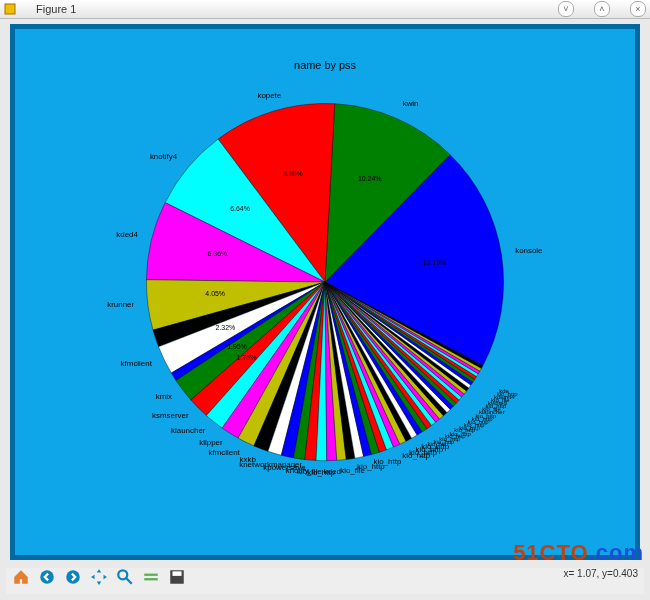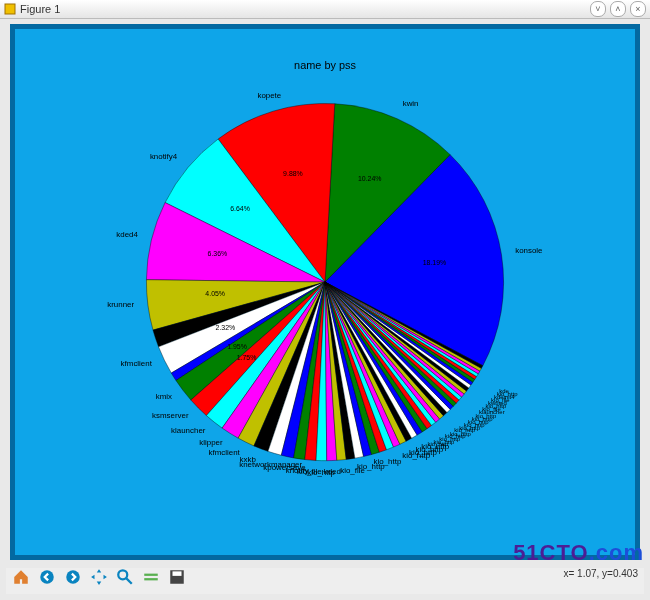--- a/index.html
+++ b/index.html
@@ -1,26 +1,26 @@
 <!DOCTYPE html>
 <html><head>
 <meta charset="utf-8">
 <style>
 html,body{margin:0;padding:0;width:650px;height:600px;font-family:sans-serif;font-size:10px;background:#fff;overflow:hidden}
 .outer{width:650px;height:600px;background:#e9e9e9;position:relative}
-.titlebar{height:18px;background:linear-gradient(#fff,#e5e5e5);border-bottom:1px solid #bbb;display:flex;align-items:center;padding:0 4px;gap:4px}
+.titlebar{height:18px;background:linear-gradient(#fff,#e5e5e5);border-bottom:1px solid #bbb;display:flex;align-items:center;padding:0 4px;gap:20px}
 .titlebar .ico{width:12px;height:12px;display:flex;align-items:center;justify-content:center}
 .titlebar .ttl{flex:1;font-size:11px;color:#333}
 .titlebar .wbtn{width:14px;height:14px;border-radius:7px;background:#fff;border:1px solid #aaa;display:flex;align-items:center;justify-content:center;font-size:9px;color:#666;cursor:pointer}
 .canvas{position:absolute;left:10px;top:24px;right:10px;bottom:40px;background:#0ea5e9;border:5px solid #0369a1}
 .plot{position:absolute;inset:10px}
 svg{width:100%;height:100%}
 .wm{position:absolute;right:6px;bottom:34px;text-align:right;font-family:Arial,sans-serif;pointer-events:none}
 .wm .l1{font-size:22px;font-weight:bold;letter-spacing:1px}
-.wm .l1 .b{color:#4c1d95}
+.wm .l1 .b{color:#c2410c}
 .wm .l1 .r{color:#1d4ed8}
 .wm .l2{font-size:11px;color:#777;letter-spacing:6px;margin-top:-2px}
 .toolbar{position:absolute;left:6px;bottom:6px;right:6px;height:26px;background:#eee;display:flex;align-items:flex-start;gap:8px;padding:0 6px}
 .toolbar .tb{width:18px;height:18px;display:flex;align-items:center;justify-content:center;cursor:pointer;color:#0366a0;font-size:14px}
 .toolbar .sp{flex:1}
 .toolbar .coord{font-size:10px;color:#333}
 text{font-size:8px;fill:#000}
 text.title{font-size:11px}
 text.pct{font-size:7px}
 text.sm{font-size:6px}

